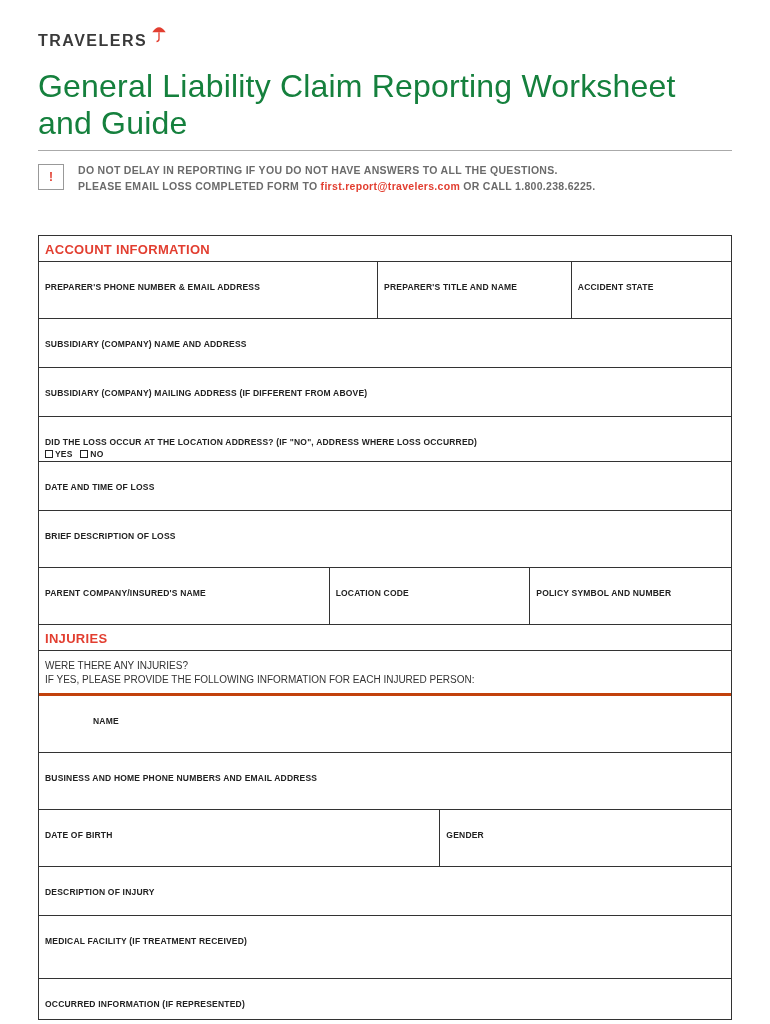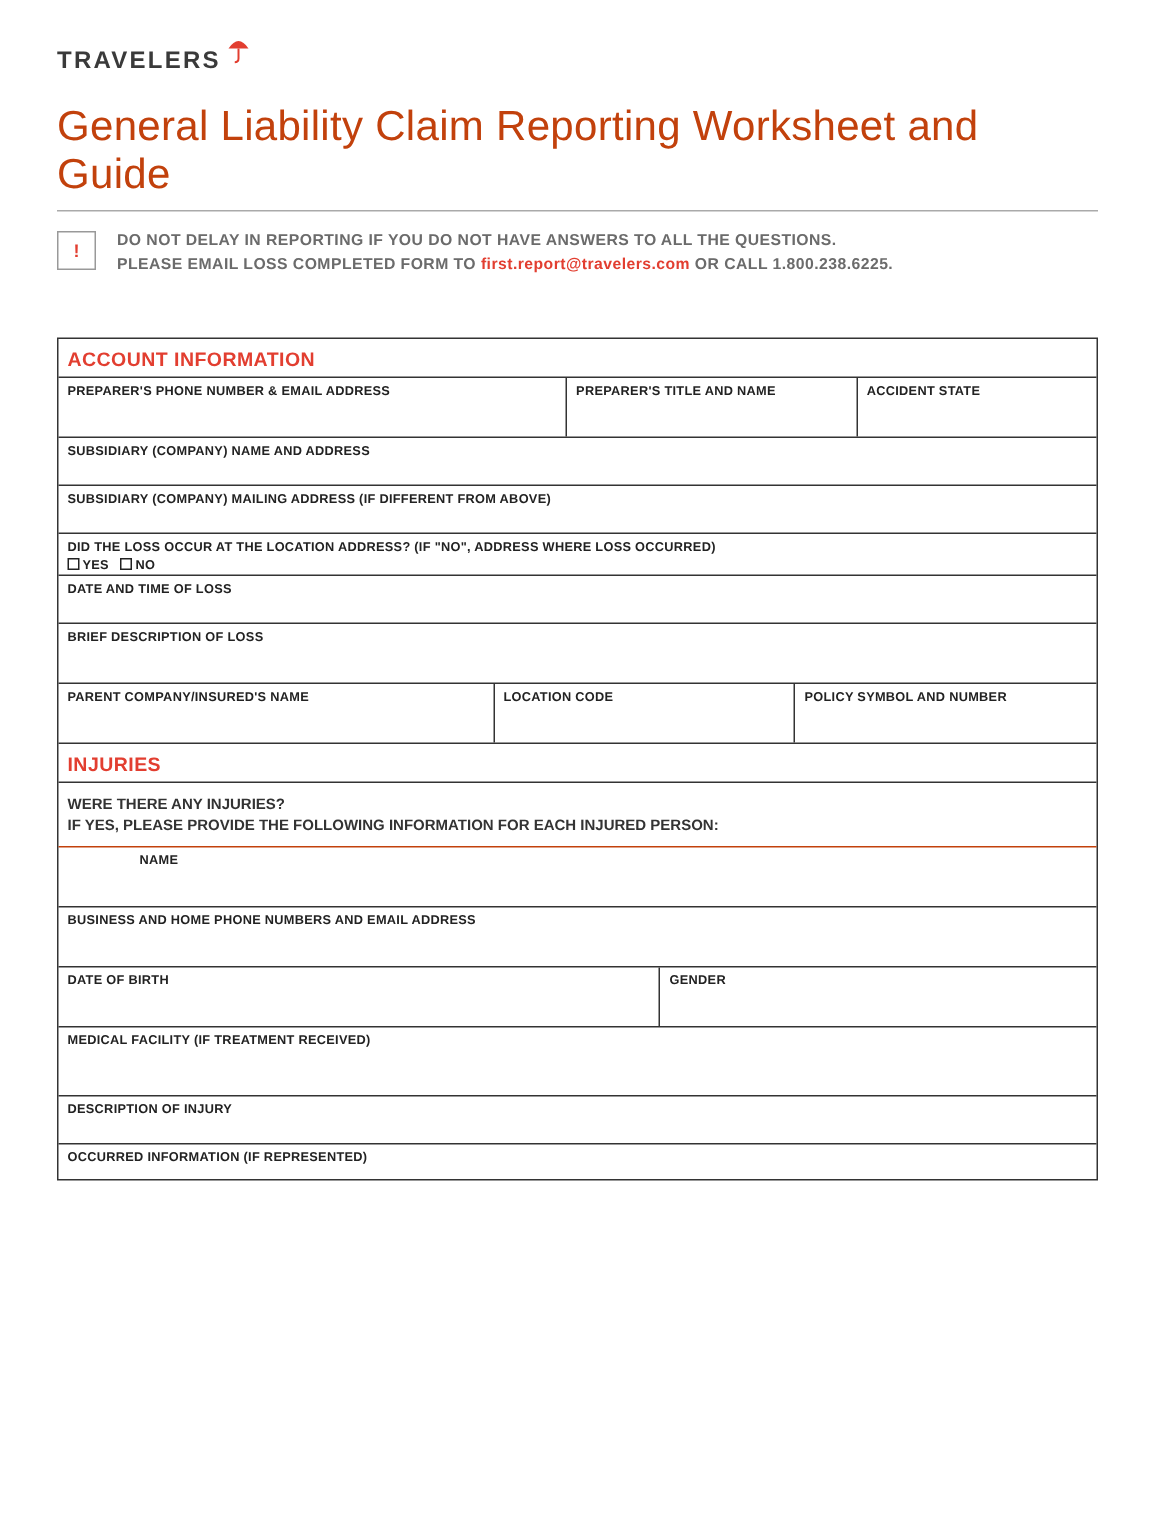--- a/index.html
+++ b/index.html
@@ -23,23 +23,23 @@
       font-size: 16px;
       color: #3a3a3a;
     }
     .umbrella {
       width: 20px;
       height: 20px;
       position: relative;
       top: -6px;
     }
     .page-title {
-      font-size: 28px;
+      font-size: 32px;
       font-weight: 300;
-      color: #c2410c;
+      color: #15803d;
       margin-bottom: 8px;
       letter-spacing: 0.2px;
     }
     .title-rule {
       border: none;
       border-top: 1px solid #aaa;
       margin-bottom: 12px;
     }
     .notice-row {
       display: flex;
@@ -84,21 +84,21 @@
       letter-spacing: 0.3px;
       border-bottom: 1px solid #333;
     }
     .section-header.no-top-border { border-top: none; }
     .row {
       display: flex;
       border-bottom: 1px solid #333;
     }
     .row:last-child { border-bottom: none; }
     .cell {
-      padding: 3px 6px 26px 6px;
+      padding: 20px 6px 26px 6px;
       font-size: 8.5px;
       font-weight: 700;
       letter-spacing: 0.2px;
       color: #222;
       border-right: 1px solid #333;
     }
     .cell:last-child { border-right: none; }
     .cell.short { padding-bottom: 18px; }
     .cell.tight { padding-bottom: 2px; }
     .cell.med { padding-bottom: 32px; }
@@ -112,22 +112,22 @@
       display: inline-block;
       width: 8px;
       height: 8px;
       border: 1px solid #222;
       margin-right: 2px;
       vertical-align: -1px;
     }
     .injuries-q {
       padding: 8px 6px 6px 6px;
       font-size: 10px;
-      font-weight: 700;
-      border-bottom: 1px solid #c2410c;
+      font-weight: 400;
+      border-bottom: 3px solid #c2410c;
       line-height: 1.4;
     }
   </style>
 </head>
 <body>
 
 <div class="logo-area">
   <span class="logo-text">TRAVELERS</span>
   <svg class="umbrella" viewBox="0 0 24 24">
     <path d="M4 10 Q12 -2 20 10 L4 10 Z" fill="#e23e30"></path>
@@ -205,24 +205,24 @@
     <div class="cell" style="flex:1;">BUSINESS AND HOME PHONE NUMBERS AND EMAIL ADDRESS</div>
   </div>
 
 
   <div class="row">
     <div class="cell" style="flex:0 0 58%;">DATE OF BIRTH</div>
     <div class="cell" style="flex:1;">GENDER</div>
   </div>
 
   <div class="row">
+    <div class="cell short" style="flex:1;">DESCRIPTION OF INJURY</div>
+  </div>
+
+  <div class="row">
     <div class="cell med" style="flex:1;">MEDICAL FACILITY (IF TREATMENT RECEIVED)</div>
   </div>
 
   <div class="row">
-    <div class="cell short" style="flex:1;">DESCRIPTION OF INJURY</div>
-  </div>
-
-  <div class="row">
     <div class="cell tight" style="flex:1; padding-bottom:10px;">OCCURRED INFORMATION (IF REPRESENTED)</div>
   </div>
 
 </div>
 
 </body></html>

